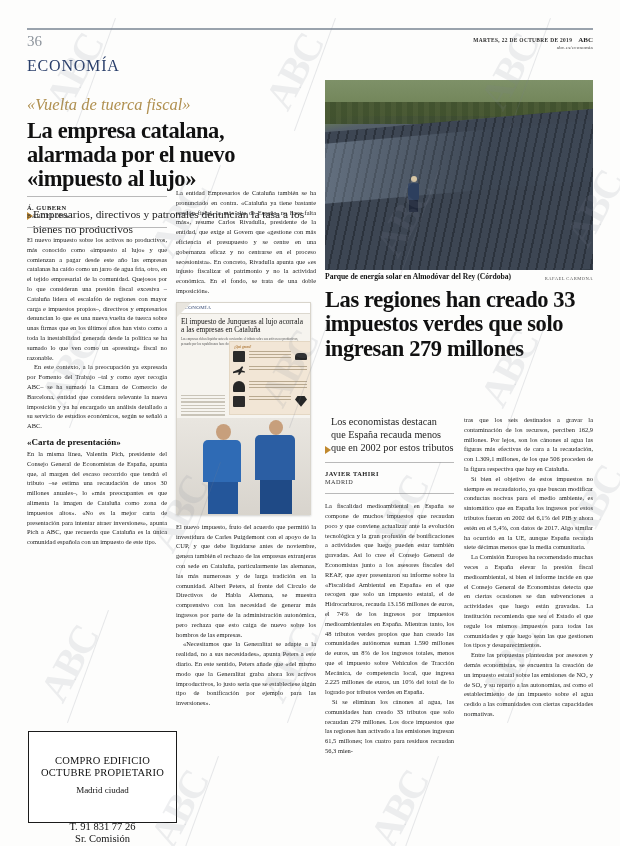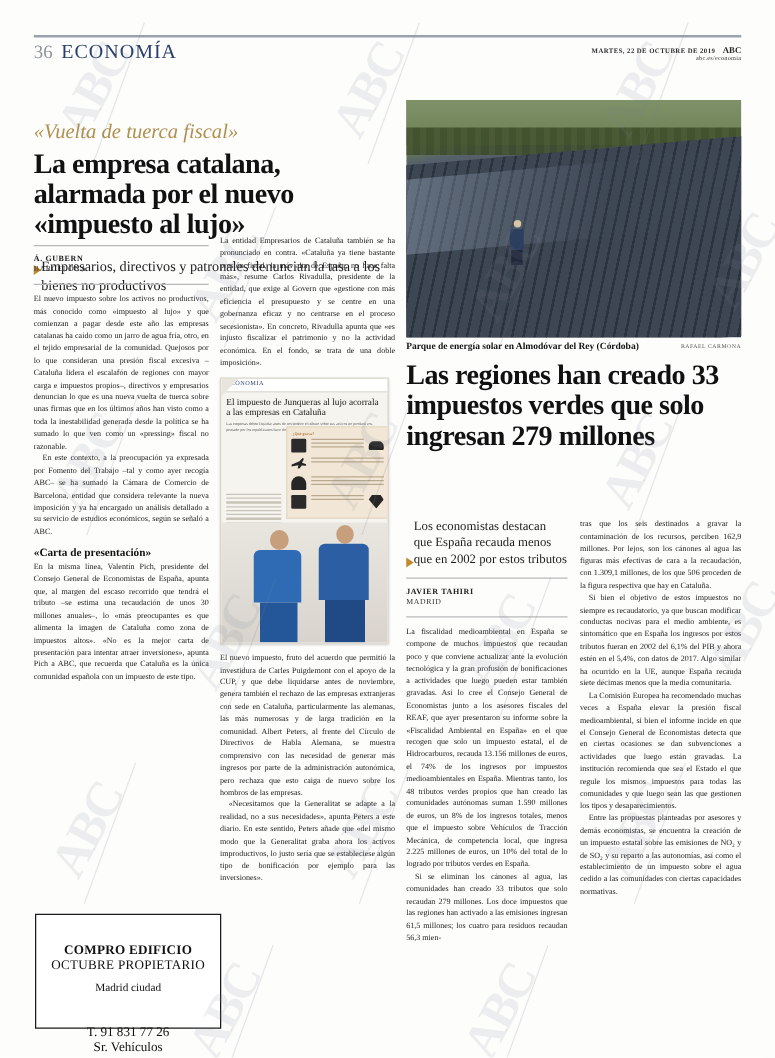--- a/index.html
+++ b/index.html
@@ -35,21 +35,21 @@
     pointer-events:none;
   }
 
   
   .masthead{
     position:absolute;left:27px;top:28px;width:566px;
     border-top:2px solid #9aa3ad;
     padding-top:3px;
     display:flex;align-items:flex-start;justify-content:space-between;
   }
-  .mh-left{display:flex;align-items:baseline;gap:7px;}
+  .mh-left{display:flex;align-items:baseline;gap:7px;flex-direction:column;}
   .folio{
     font-size:15px;color:#8d949c;font-weight:400;
     font-family:"Liberation Serif", serif;
   }
   .section-name{
     font-size:16px;letter-spacing:.8px;color:#2a3f6b;
     font-family:"Liberation Serif", serif;
   }
   .mh-right{text-align:right;line-height:1.25;padding-top:3px;}
   .mh-date{font-size:5.4px;letter-spacing:.35px;color:#2b2b2b;font-weight:700;}
@@ -158,42 +158,42 @@
     transform:skewY(-5deg);
   }
   .worker{
     position:absolute;left:82px;top:96px;width:13px;height:36px;
   }
   .worker .w-head{width:6px;height:6px;border-radius:50%;background:#d8c6a4;margin:0 auto;}
   .worker .w-body{width:11px;height:17px;background:#2d3f5e;margin:1px auto 0;border-radius:2px;}
   .worker .w-legs{width:9px;height:12px;background:#20283a;margin:0 auto;}
   .caption-bar{
     position:absolute;left:325px;top:272px;width:268px;
-    display:flex;align-items:center;justify-content:space-between;
+    display:flex;align-items:flex-end;justify-content:space-between;
   }
   .caption{font-size:7.6px;font-weight:700;color:#111;}
   .credit{font-size:4.6px;letter-spacing:.45px;color:#555;}
 
   
   .art-right{position:absolute;left:325px;top:288px;width:268px;}
   .headline-2{
     font-size:22.5px;line-height:1.08;font-weight:700;margin:0;
     letter-spacing:-.4px;color:#111;
   }
   .cols-right{position:absolute;left:325px;top:415px;width:268px;display:flex;gap:10px;}
   .colr{width:129px;}
 
   
   .ad{
     position:absolute;left:28px;top:731px;width:149px;height:92px;
     border:1px solid #1b1b1b;box-sizing:border-box;
     display:flex;flex-direction:column;align-items:center;justify-content:center;
     background:#fff;
   }
-  .ad-l1{font-size:10.5px;letter-spacing:.2px;color:#111;font-weight:700;margin-top:44px;}
+  .ad-l1{font-size:10.5px;letter-spacing:.2px;color:#111;font-weight:400;margin-top:44px;}
   .ad-l2{font-size:10.5px;letter-spacing:.2px;color:#111;margin-top:1px;}
   .ad-l3{font-size:9px;margin-top:7px;color:#111;}
   .ad-l4{font-size:10.5px;margin-top:26px;color:#111;}
   .ad-l5{font-size:10.5px;margin-top:1px;color:#111;}
 </style>
 </head>
 <body>
 
 <div class="page">
 
@@ -367,21 +367,21 @@
         <p>Entre las propuestas planteadas por asesores y demás economistas, se encuentra la creación de un impuesto estatal sobre las emisiones de NO₂ y de SO₂ y su reparto a las autonomías, así como el establecimiento de un impuesto sobre el agua cedido a las comunidades con ciertas capacidades normativas.</p>
       </div>
     </div>
   </div>
 
   <div class="ad">
     <div class="ad-l1">COMPRO EDIFICIO</div>
     <div class="ad-l2">OCTUBRE PROPIETARIO</div>
     <div class="ad-l3">Madrid ciudad</div>
     <div class="ad-l4">T. 91 831 77 26</div>
-    <div class="ad-l5">Sr. Vehículos</div>
+    <div class="ad-l5">Sr. Comisión</div>
   </div>
 
   <div class="wm" style="left:35px;top:48px;font-size:40px;">ABC</div>
   <div class="wm" style="left:255px;top:48px;font-size:40px;">ABC</div>
   <div class="wm" style="left:470px;top:48px;font-size:40px;">ABC</div>
   <div class="wm" style="left:140px;top:195px;font-size:40px;">ABC</div>
   <div class="wm" style="left:365px;top:195px;font-size:40px;">ABC</div>
   <div class="wm" style="left:555px;top:185px;font-size:40px;">ABC</div>
   <div class="wm" style="left:30px;top:345px;font-size:40px;">ABC</div>
   <div class="wm" style="left:250px;top:345px;font-size:40px;">ABC</div>

